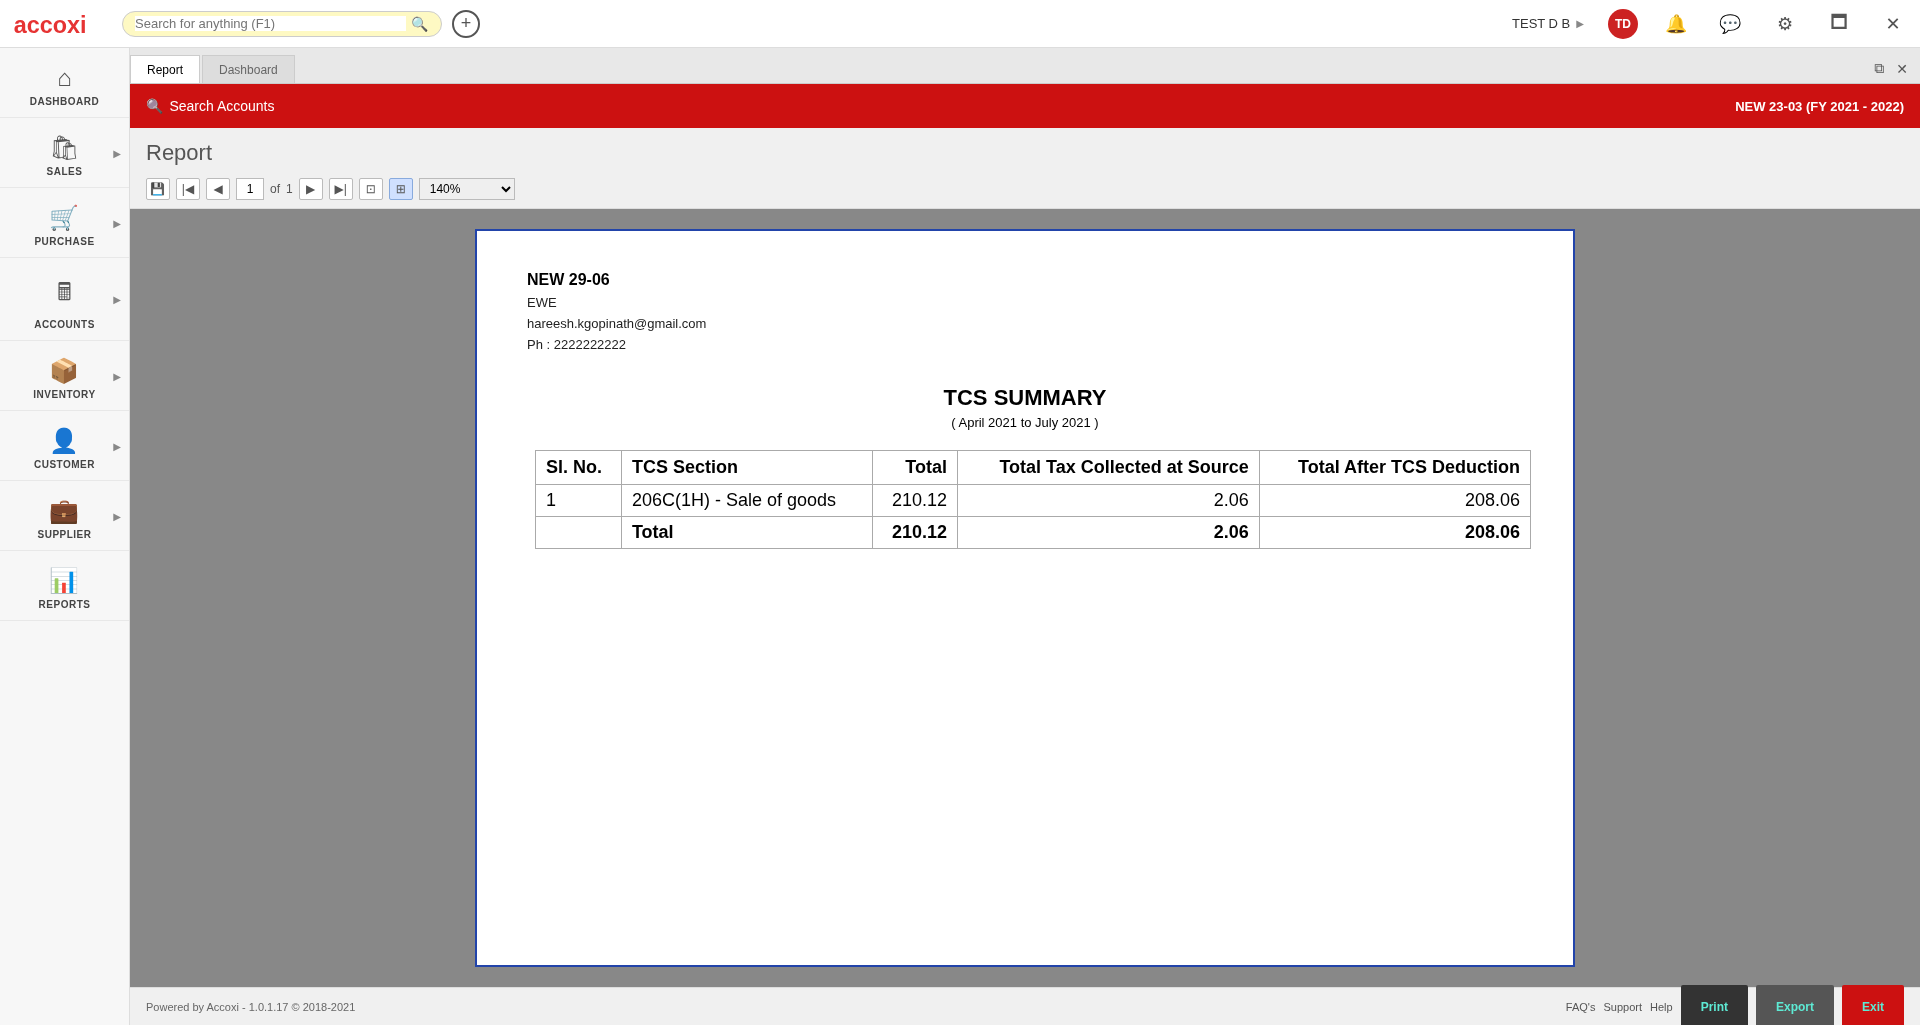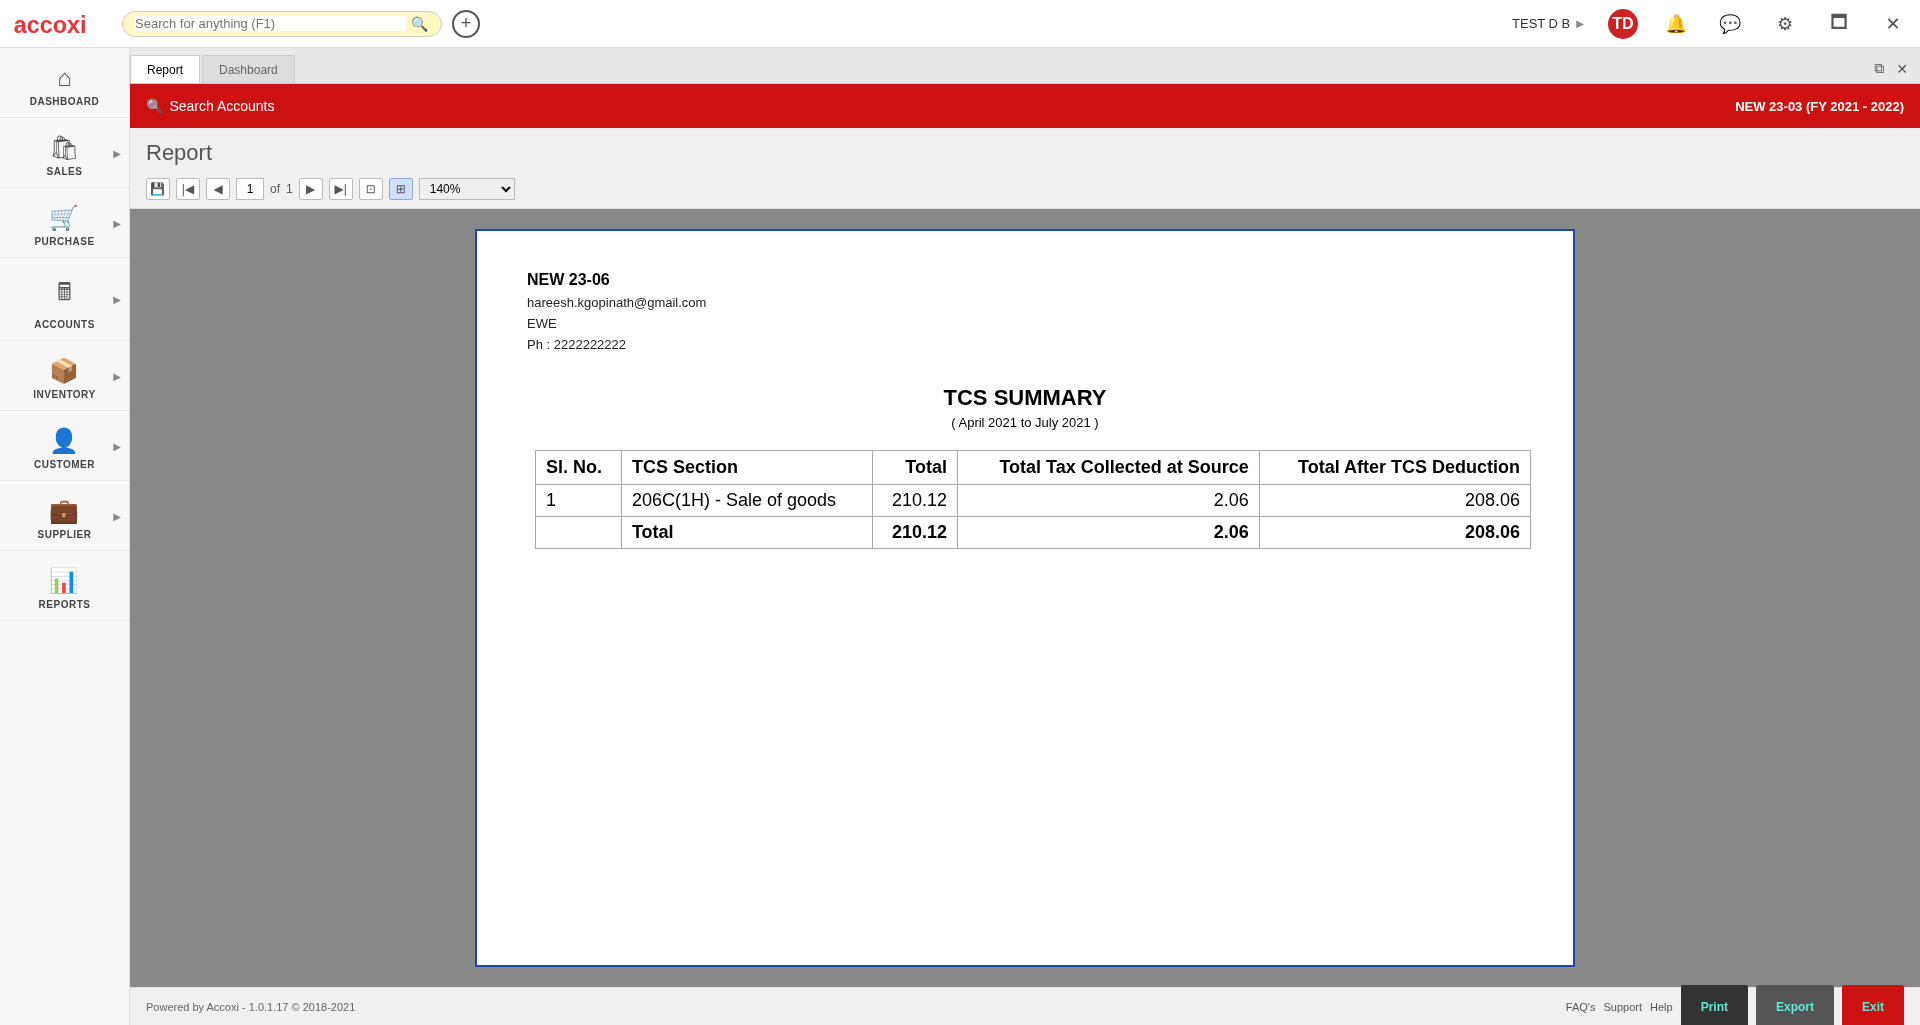--- a/index.html
+++ b/index.html
@@ -56,21 +56,21 @@
       gap: 24px;
     }
     .user-info {
       display: flex; align-items: center; gap: 6px;
       font-size: 13px; color: #333; cursor: pointer;
     }
     .user-avatar {
       width: 30px; height: 30px; border-radius: 50%;
       background: #cc2222;
       display: flex; align-items: center; justify-content: center;
-      color: #fff; font-size: 16px; font-weight: bold;
+      color: #fff; font-size: 12px; font-weight: bold;
     }
     .topbar-icon {
       width: 30px; height: 30px;
       display: flex; align-items: center; justify-content: center;
       font-size: 18px; color: #555; cursor: pointer;
     }
 
     
     .main-layout {
       display: flex;
@@ -431,24 +431,24 @@
       <select class="tb-zoom">
         <option>140%</option>
         <option>100%</option>
         <option>75%</option>
         <option>50%</option>
       </select>
     </div>
 
     <div class="report-viewer">
       <div class="document">
-        <div class="doc-company">NEW 23-06</div>
+        <div class="doc-company">NEW 29-06</div>
         <div class="doc-info">
+          <div>EWE</div>
           <div>hareesh.kgopinath@gmail.com</div>
-          <div>EWE</div>
           <div>Ph : 2222222222</div>
         </div>
 
         <div class="doc-title">
           <h1>TCS SUMMARY</h1>
         </div>
         <div class="doc-subtitle">( April 2021 to July 2021 )</div>
 
         <table class="report-table">
           <thead>

